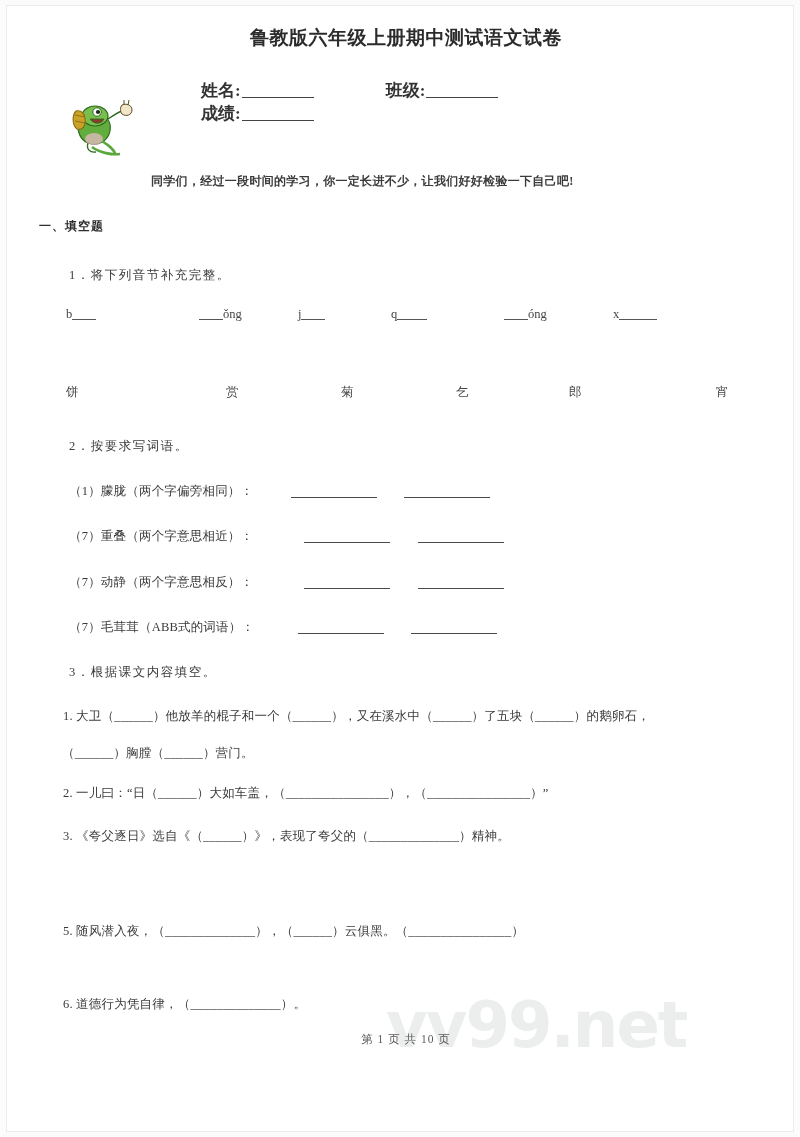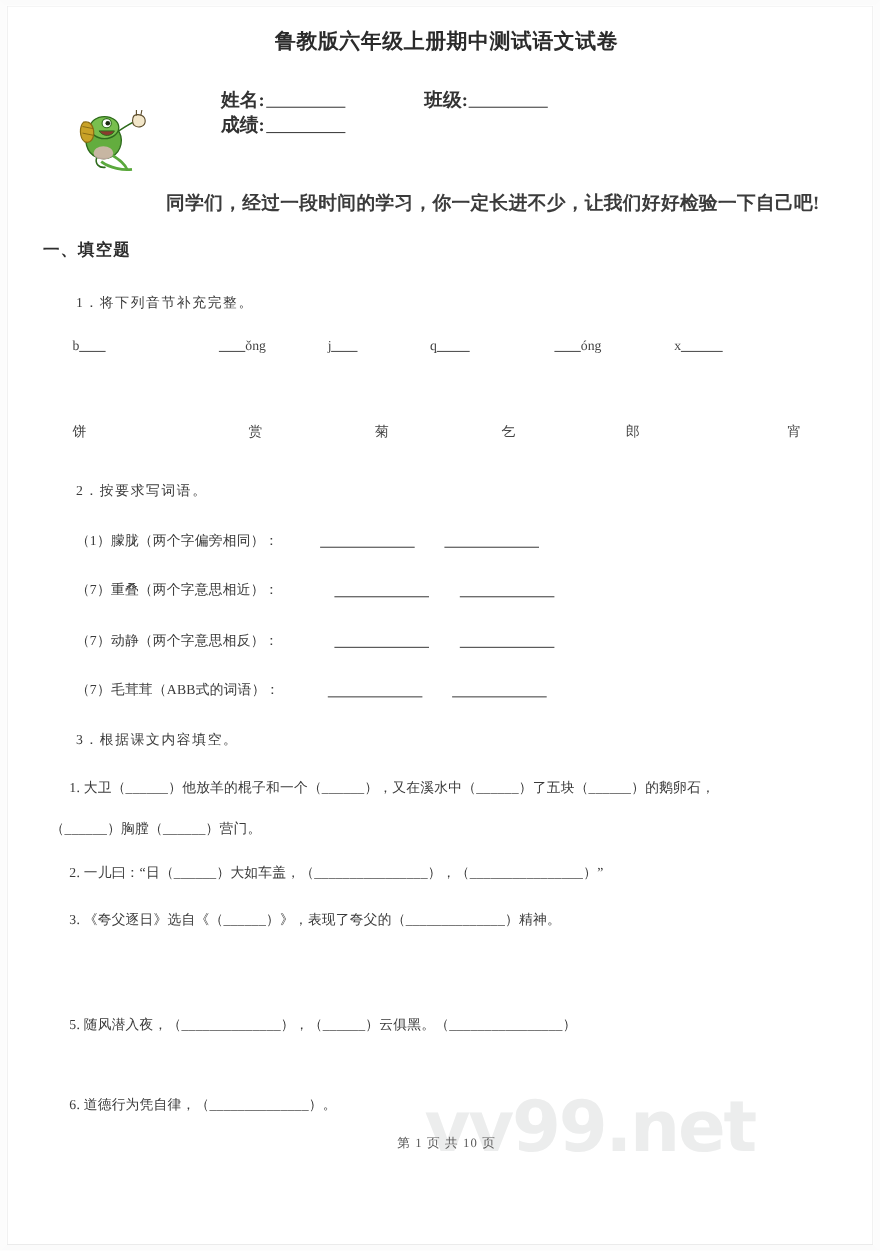--- a/index.html
+++ b/index.html
@@ -104,32 +104,32 @@
     top: 92px;
     width: 80px;
     height: 62px;
   }
 
   
   .intro {
     position: absolute;
     left: 145px;
     top: 168px;
-    font-size: 17px;
+    font-size: 12px;
     font-weight: 700;
     color: #3b3b3b;
     letter-spacing: 0.3px;
   }
 
   
   .section-heading {
     position: absolute;
     left: 33px;
     top: 213px;
-    font-size: 15px;
+    font-size: 12px;
     font-weight: 700;
     color: #2e2e2e;
     letter-spacing: 1px;
   }
 
   
   .q-text {
     position: absolute;
     font-size: 12.5px;
     color: #3a3a3a;
@@ -268,21 +268,21 @@
     <div class="ans-line" style="left:298px; top:583px; width:86px;"></div>
     <div class="ans-line" style="left:412px; top:583px; width:86px;"></div>
 
     <div class="q-text" style="left:63px; top:614px;">（7）毛茸茸（ABB式的词语）：</div>
     <div class="ans-line" style="left:292px; top:628px; width:86px;"></div>
     <div class="ans-line" style="left:405px; top:628px; width:86px;"></div>
 
     <div class="q-text q-num" style="left:63px; top:659px;">3．根据课文内容填空。</div>
 
     <div class="fill-line" style="left:57px; top:703px;">1. 大卫（______）他放羊的棍子和一个（______），又在溪水中（______）了五块（______）的鹅卵石，</div>
-    <div class="fill-line" style="left:40px; top:740px;font-family:Liberation Serif, serif;">（______）胸膛（______）营门。</div>
+    <div class="fill-line" style="left:56px; top:740px;font-family:Liberation Serif, serif;">（______）胸膛（______）营门。</div>
     <div class="fill-line" style="left:57px; top:780px;">2. 一儿曰：“日（______）大如车盖，（________________），（________________）”</div>
     <div class="fill-line" style="left:57px; top:823px;">3. 《夸父逐日》选自《（______）》，表现了夸父的（______________）精神。</div>
     <div class="fill-line" style="left:57px; top:918px;">5. 随风潜入夜，（______________），（______）云俱黑。（________________）</div>
     <div class="fill-line" style="left:57px; top:991px;">6. 道德行为凭自律，（______________）。</div>
 
     <div class="footer">第 1 页 共 10 页</div>
 
   </div>
 </div>
 

